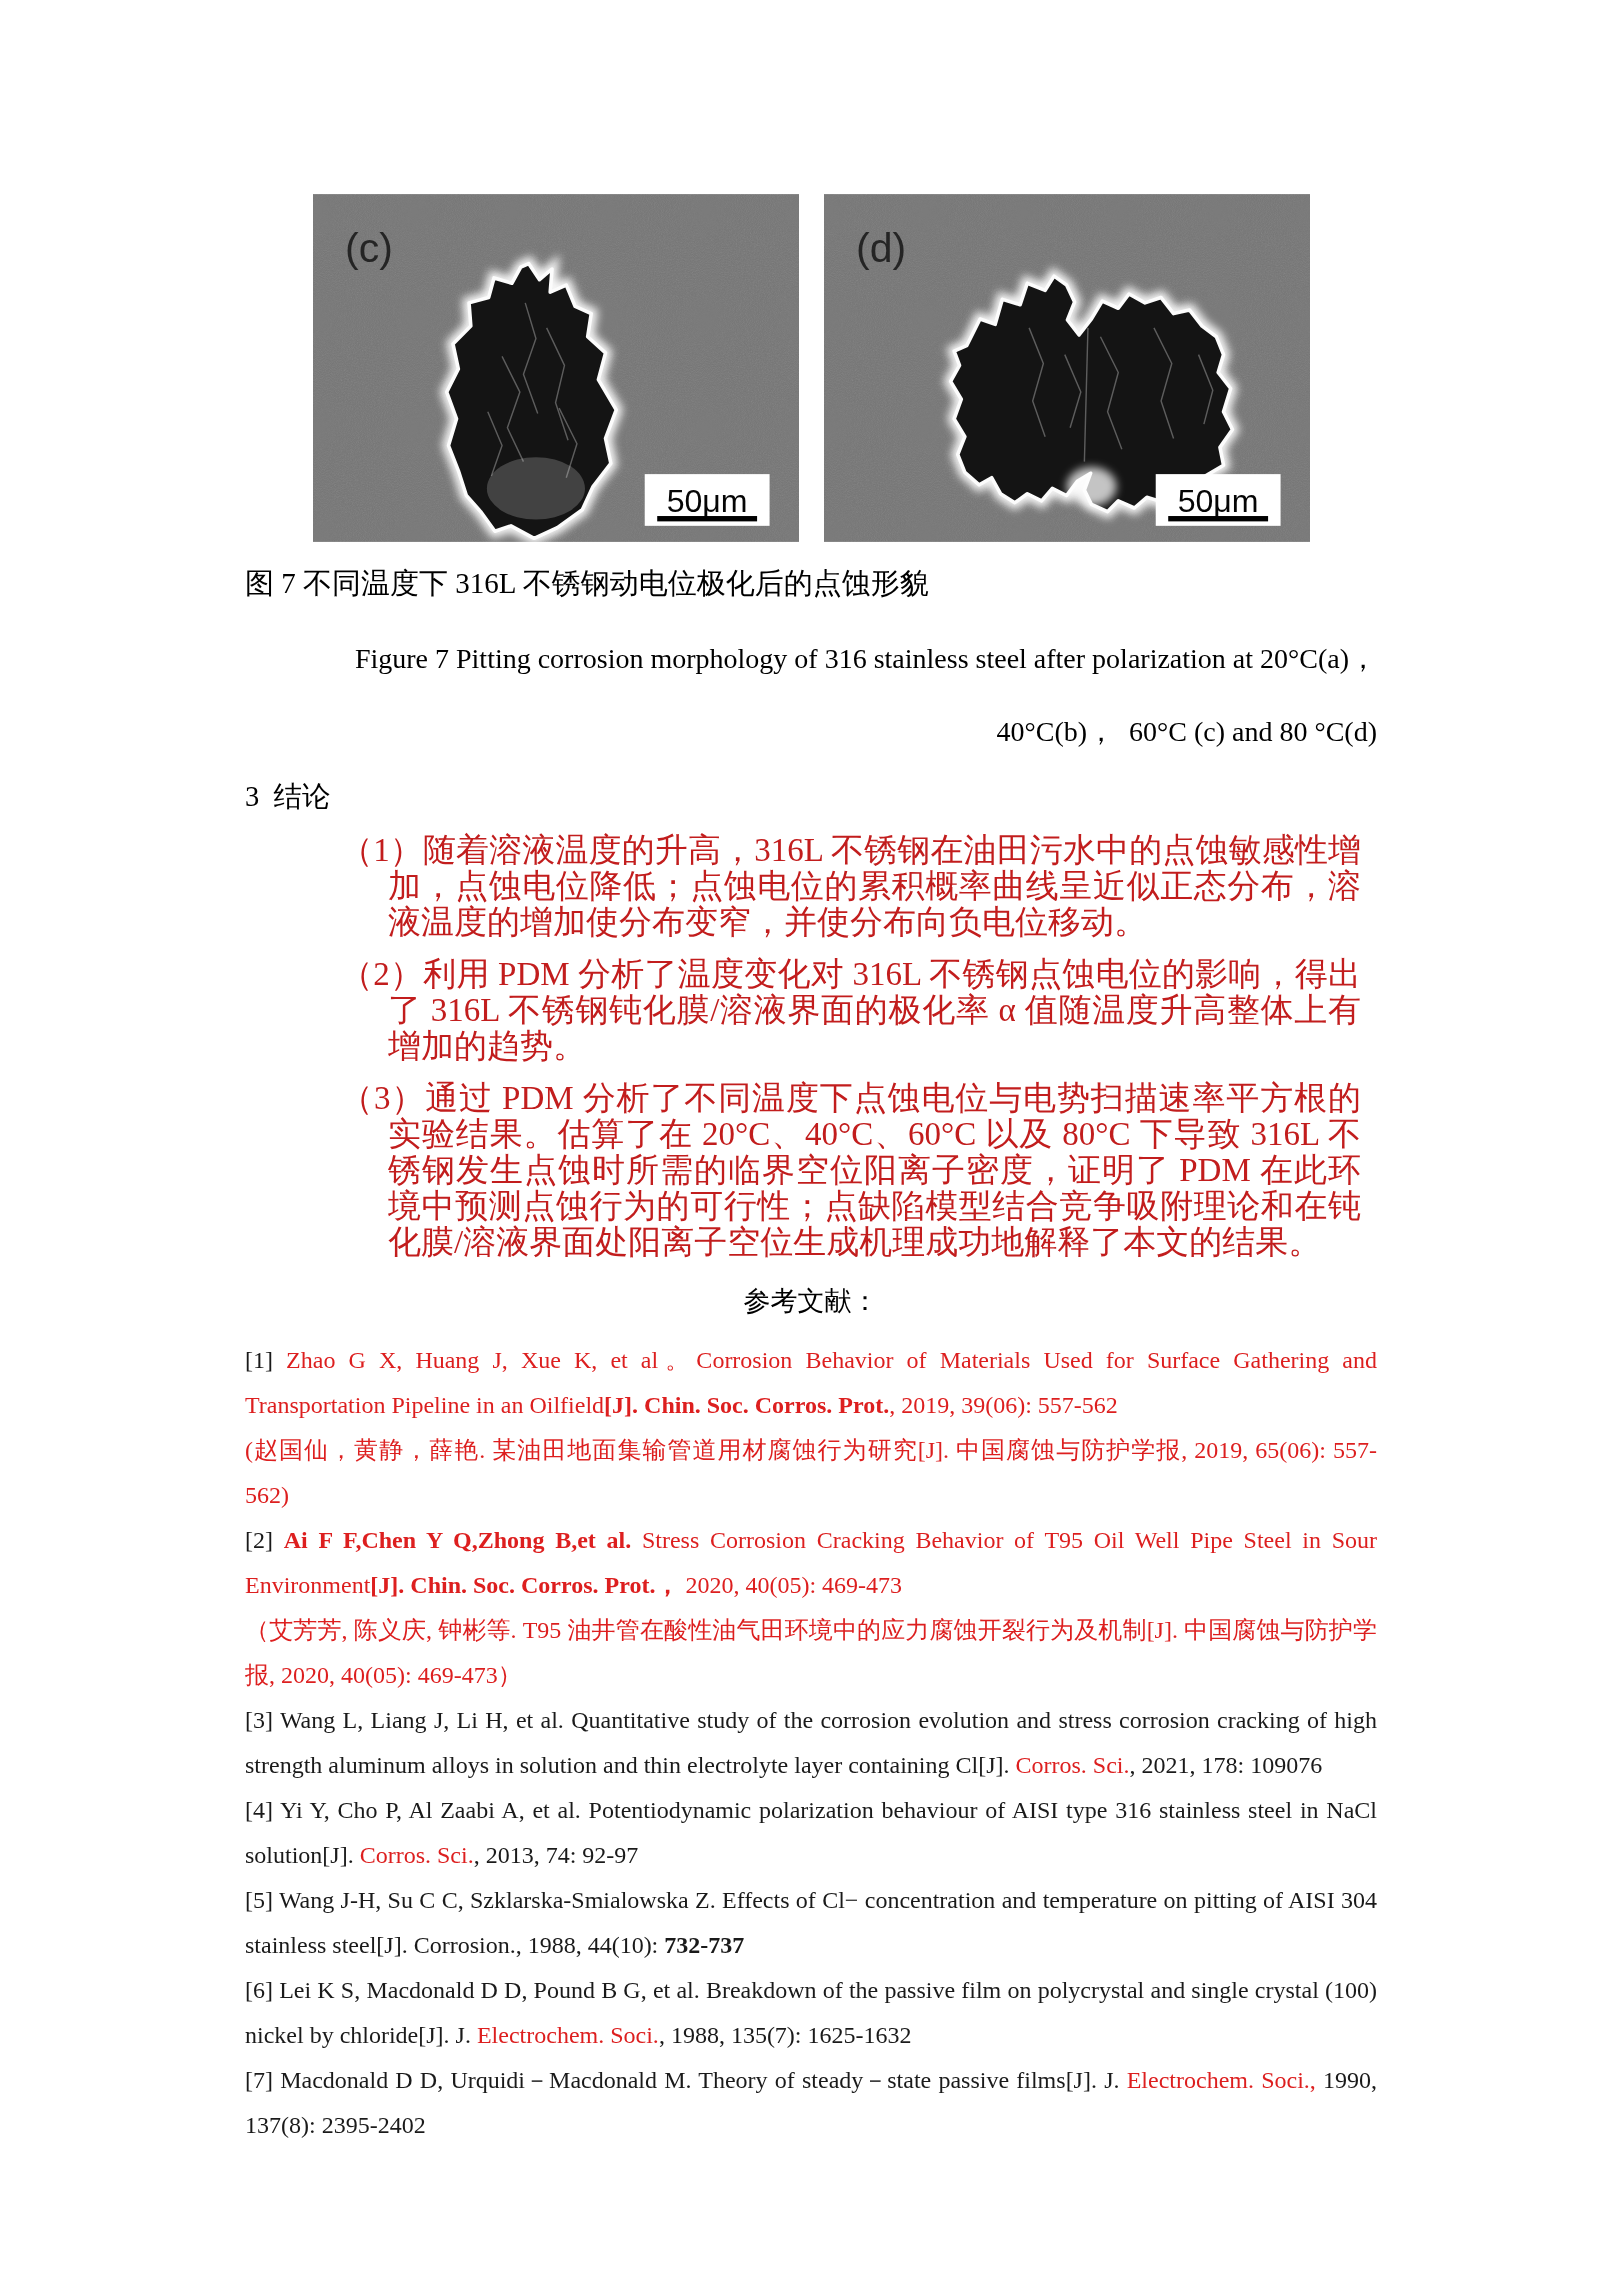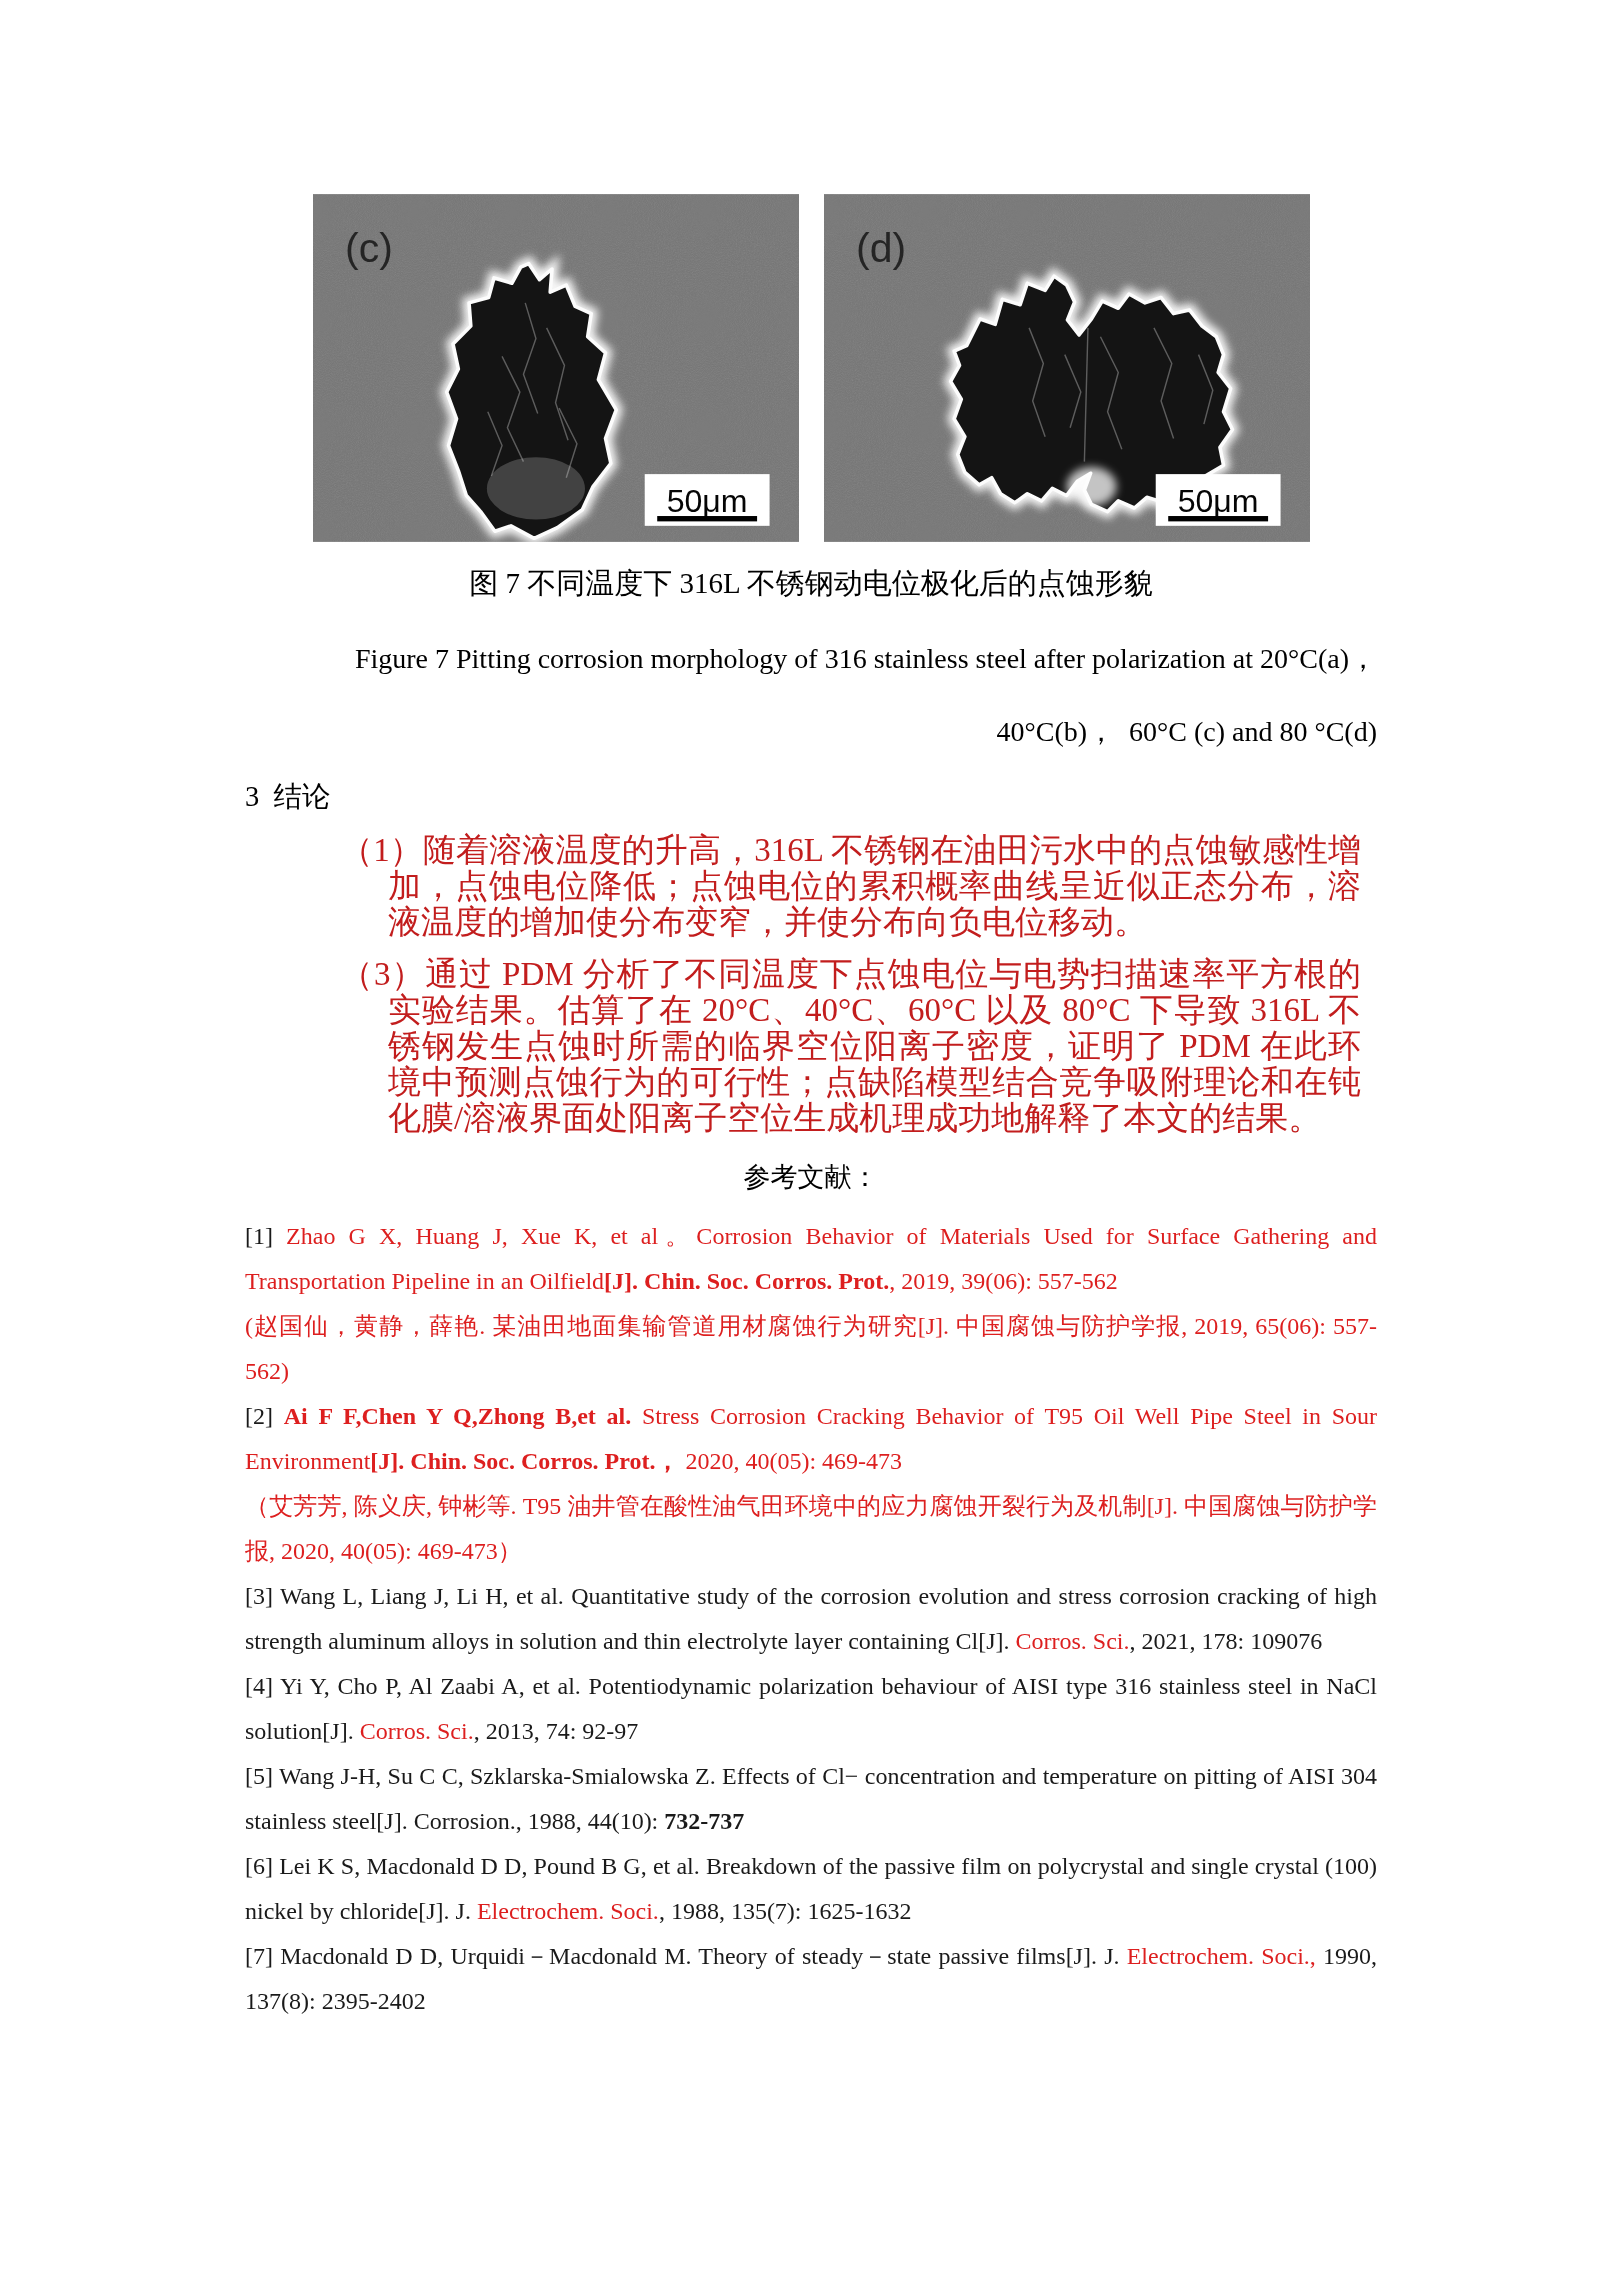--- a/index.html
+++ b/index.html
@@ -3,21 +3,21 @@
 <meta charset="utf-8">
 <style>
   html,body{margin:0;padding:0;background:#888;}
   .page{
     width:1621px;height:2293px;background:#ffffff;margin:0 auto;
     box-sizing:border-box;padding:0 244px 0 245px;overflow:hidden;
     font-family:"Liberation Serif","DejaVu Serif",serif;color:#000;
   }
   .figure-row{display:flex;justify-content:center;gap:25px;margin-top:194px;}
   .sem{width:486px;height:348px;display:block;}
-  .cap-zh{margin:21.4px 0 0;text-align:center;font-size:29px;line-height:41px;white-space:pre-wrap;}
+  .cap-zh{margin:21.4px 0 0;font-size:29px;line-height:41px;white-space:pre-wrap;}
   .cap-en{margin:37px 0 0;text-align:right;font-size:28px;line-height:36px;white-space:pre-wrap;}
   .concl-head{margin:27px 0 0;font-size:28.5px;line-height:39px;font-weight:normal;white-space:pre-wrap;}
   .conclusions{margin-top:10.7px;}
   .citem{
     font-size:33px;line-height:36px;text-align:justify;
     padding-left:127px;text-indent:-48px;margin:16px;
   }
   .refs-head{margin:23px 0 0;font-size:27px;line-height:37px;font-weight:normal;text-align:center;}
   .references{margin-top:18px;}
   .ref{margin:0;font-size:24px;line-height:45px;text-align:justify;color:#1a1a1a;}
@@ -80,20 +80,23 @@
   <p class="cap-en">Figure 7 Pitting corrosion morphology of 316 stainless steel after polarization at 20°C(a)，</p>
   <p class="cap-en">40°C(b)，  60°C (c) and 80 °C(d)</p>
 
   <h2 class="concl-head">3  结论</h2>
 
   <div class="conclusions">
     <p class="citem" style="color: rgb(194, 29, 29);">
       <span class="cmark">（1）</span><span>随着溶液温度的升高，316L 不锈钢在油田污水中的点蚀敏感性增加，点蚀电位降低；点蚀电位的累积概率曲线呈近似正态分布，溶液温度的增加使分布变窄，并使分布向负电位移动。</span>
     </p>
     <p class="citem" style="color: rgb(194, 29, 29);">
+      <span class="cmark">（2）</span><span>利用 PDM 分析了温度变化对 316L 不锈钢点蚀电位的影响，得出了 316L 不锈钢钝化膜/溶液界面的极化率 α 值随温度升高整体上有增加的趋势。</span>
+    </p>
+    <p class="citem" style="color: rgb(194, 29, 29);">
       <span class="cmark">（3）</span><span>通过 PDM 分析了不同温度下点蚀电位与电势扫描速率平方根的实验结果。估算了在 20°C、40°C、60°C 以及 80°C 下导致 316L 不锈钢发生点蚀时所需的临界空位阳离子密度，证明了 PDM 在此环境中预测点蚀行为的可行性；点缺陷模型结合竞争吸附理论和在钝化膜/溶液界面处阳离子空位生成机理成功地解释了本文的结果。</span>
     </p>
   </div>
 
   <h3 class="refs-head">参考文献：</h3>
 
   <div class="references" id="references">
       <p class="ref"><span class="seg black">[1] </span><span class="seg red" style="color: rgb(221, 31, 31);">Zhao G X, Huang J, Xue K, et al。Corrosion Behavior of Materials Used for Surface Gathering and Transportation Pipeline in an Oilfield</span><span class="seg red bold" style="color: rgb(221, 31, 31);">[J]. Chin. Soc. Corros. Prot.</span><span class="seg red" style="color: rgb(221, 31, 31);">, 2019, 39(06): 557-562</span></p>
       <p class="ref"><span class="seg red" style="color: rgb(221, 31, 31);">(赵国仙，黄静，薛艳. 某油田地面集输管道用材腐蚀行为研究[J].  中国腐蚀与防护学报, 2019, 65(06): 557-562)</span></p>
       <p class="ref"><span class="seg black">[2] </span><span class="seg red bold" style="color: rgb(221, 31, 31);">Ai F F,Chen Y Q,Zhong B,et al.</span><span class="seg red" style="color: rgb(221, 31, 31);"> Stress Corrosion Cracking Behavior of T95 Oil Well Pipe Steel in Sour Environment</span><span class="seg red bold" style="color: rgb(221, 31, 31);">[J]. Chin. Soc. Corros. Prot.，</span><span class="seg red" style="color: rgb(221, 31, 31);"> 2020, 40(05): 469-473</span></p>

